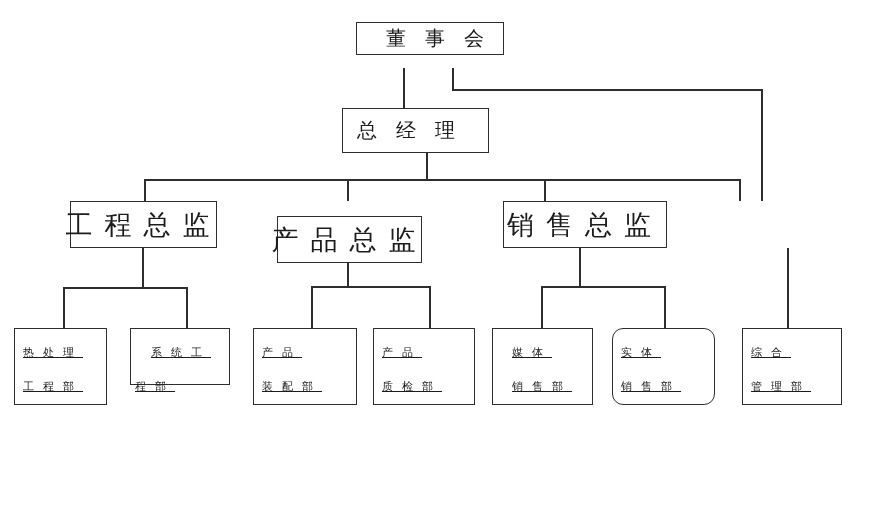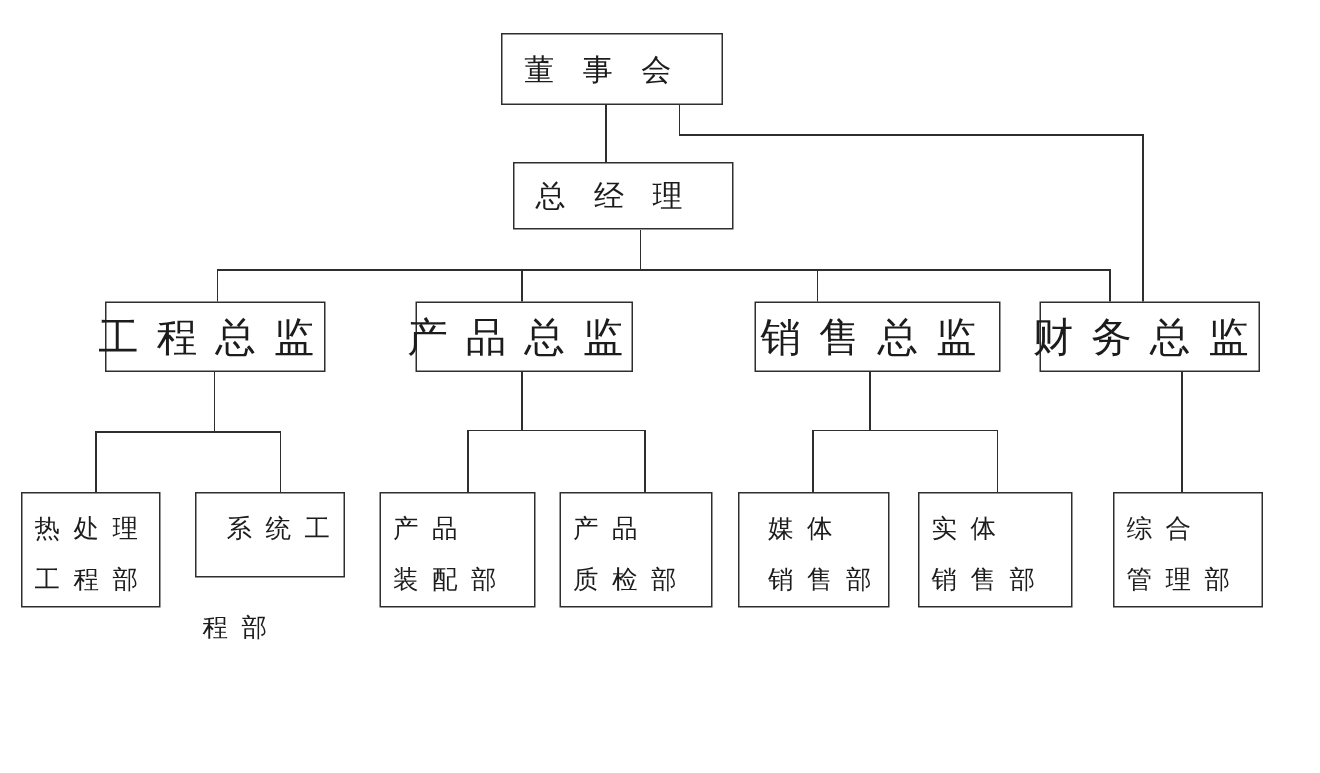--- a/index.html
+++ b/index.html
@@ -11,39 +11,39 @@
   svg.wires { position:absolute; left:0; top:0; width:880px; height:515px; }
   .node {
     position:absolute; box-sizing:border-box;
     border:1.5px solid #2e2e2e; background:#ffffff;
   }
   
   .single { display:flex; align-items:center; justify-content:center; white-space:nowrap; }
   .lvl1 { font-size:20px; letter-spacing:19px; }
   .lvl3 { font-size:27px; letter-spacing:12px; }
   
-  .lvl4 { font-size:17px; letter-spacing:9px; padding:7px 0 0 8px; }
+  .lvl4 { font-size:11px; letter-spacing:9px; padding:7px 0 0 8px;text-decoration:underline; }
   .lvl4 .line { display:block; line-height:34px; white-space:nowrap; }
   
   .n-sys .l1 { padding-left:12px; }
-  .n-sys .l2 { margin-left:-4px;margin-top:32px; }
+  .n-sys .l2 { margin-left:-4px; }
 
   
-  .n-board    { left:334px; top:22px;  width:148px; height:48px; }
+  .n-board    { left:356px; top:22px;  width:148px; height:33px;justify-content:flex-end; }
   .n-gm       { left:342px; top:108px; width:147px; height:45px;justify-content:center; }
   .n-eng      { left:70px;  top:201px; width:147px; height:47px; }
-  .n-prod     { left:277px; top:201px; width:145px; height:47px; }
+  .n-prod     { left:277px; top:216px; width:145px; height:47px; }
   .n-sales    { left:503px; top:201px; width:164px; height:47px; }
   .n-fin      { left:693px; top:201px; width:147px; height:47px; }
   .n-heat     { left:14px;  top:328px; width:93px;  height:77px; }
   .n-sys      { left:130px; top:328px; width:100px; height:57px; }
   .n-assembly { left:253px; top:328px; width:104px; height:77px; }
   .n-qc       { left:373px; top:328px; width:102px; height:77px; }
   .n-media    { left:492px; top:328px; width:101px; height:77px;padding-left:19px; }
-  .n-physical { left:612px; top:328px; width:103px; height:77px; }
+  .n-physical { left:612px; top:328px; width:103px; height:77px;border-radius:11px; }
   .n-admin    { left:742px; top:328px; width:100px; height:77px; }
 </style>
 </head>
 <body>
 
 <div class="canvas">
 
   <svg class="wires" viewBox="0 0 880 515" fill="none" stroke="#2e2e2e" stroke-width="1.2" shape-rendering="crispEdges">
     <path d="M404 68 V108"></path>
     <path d="M453 68 V90 H762 V201"></path>
@@ -73,23 +73,20 @@
   </div>
 
   <div class="node single lvl3 n-prod">
     <span class="line">产品总监</span>
   </div>
 
   <div class="node single lvl3 n-sales">
     <span class="line">销售总监</span>
   </div>
 
-  <div class="node single lvl3 n-fin">
-    <span class="line">财务总监</span>
-  </div>
 
   <div class="node lvl4 n-heat">
     <span class="line l1">热处理</span>
     <span class="line l2">工程部</span>
   </div>
 
   <div class="node lvl4 n-sys">
     <span class="line l1">系统工</span>
     <span class="line l2">程部</span>
   </div>

